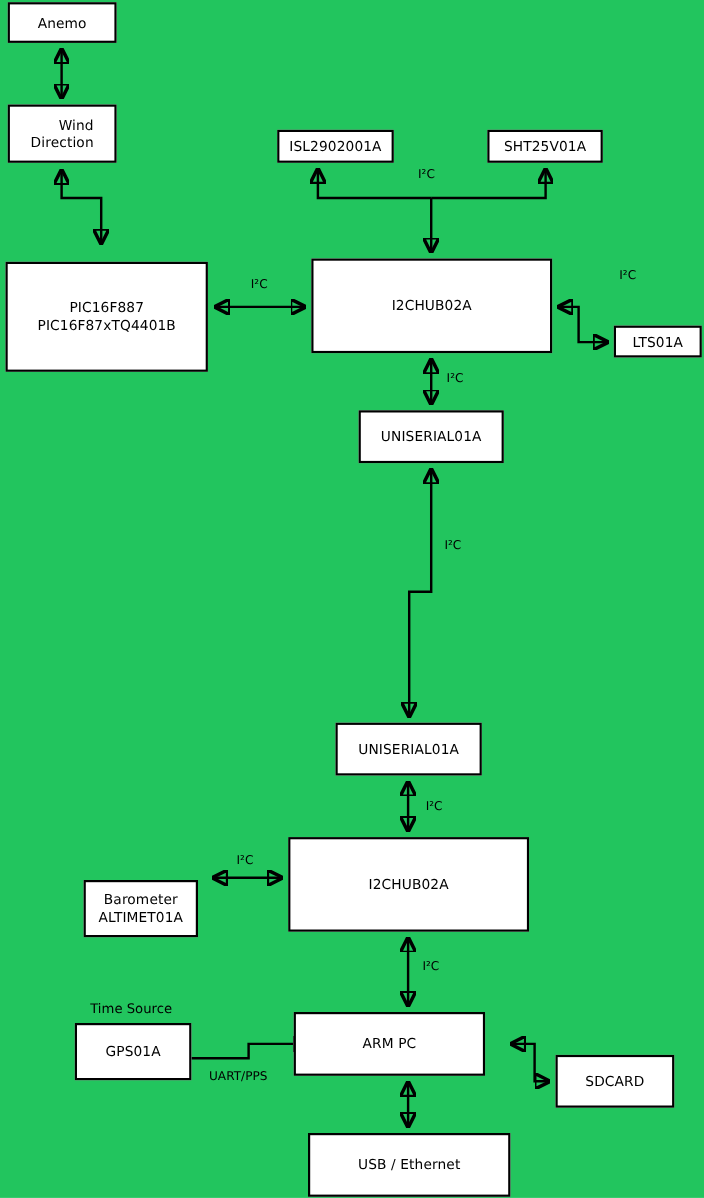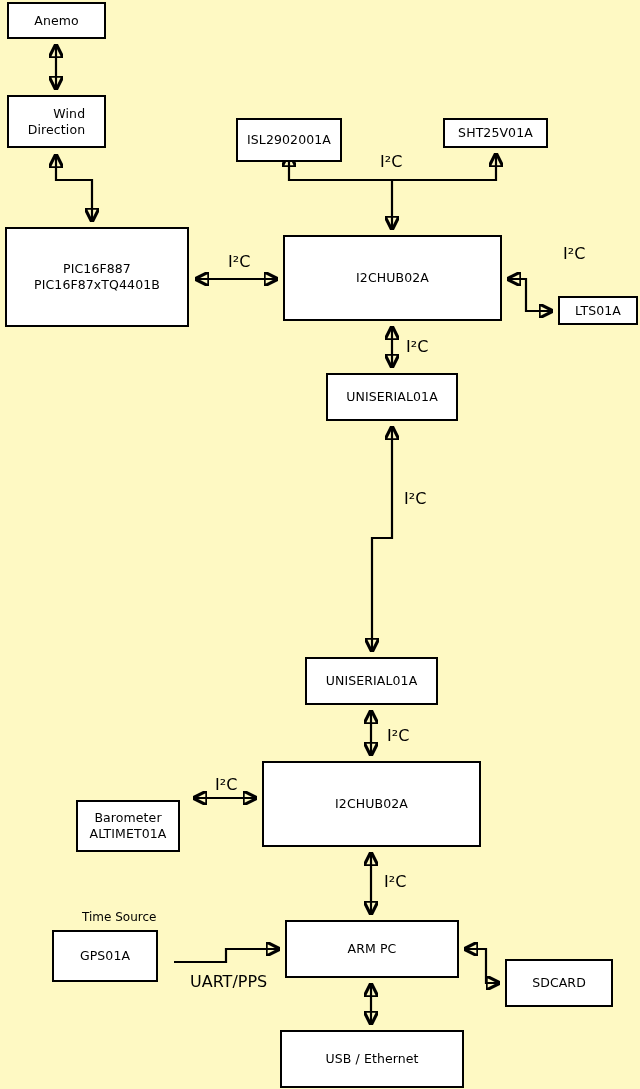--- a/index.html
+++ b/index.html
@@ -4,21 +4,21 @@
 <style>
   html, body {
     margin: 0;
     padding: 0;
     background: #ffffff;
   }
   #canvas {
     position: relative;
     width: 640px;
     height: 1089px;
-    background: #fef9c3;
+    background: #22c55e;
     font-family: "DejaVu Sans", "Liberation Sans", sans-serif;
     overflow: hidden;
   }
   .node {
     position: absolute;
     box-sizing: border-box;
     border: 2px solid #000000;
     background: #ffffff;
     display: flex;
     align-items: center;
@@ -26,21 +26,21 @@
     text-align: center;
     color: #000000;
     font-size: 12.5px;
     line-height: 16px;
     letter-spacing: 0.1px;
     white-space: pre-line;
     z-index: 5;
   }
   .edge-label {
     position: absolute;
-    font-size: 16px;
+    font-size: 11px;
     color: #000000;
     white-space: nowrap;
     z-index: 6;
   }
   .free-label {
     position: absolute;
     font-size: 12px;
     color: #000000;
     white-space: nowrap;
     z-index: 6;
@@ -97,33 +97,33 @@
     <path d="M 174 962 L 226 962 L 226 949 L 279 949" marker-end="url(#arrow)"></path>
 
     <path d="M 465 949 L 486 949 L 486 983 L 499 983" marker-start="url(#arrow)" marker-end="url(#arrow)"></path>
 
     <line x1="371" y1="984" x2="371" y2="1024" marker-start="url(#arrow)" marker-end="url(#arrow)"></line>
   </svg>
 
   <div class="node" style="left: 7px; top: 2px; width: 99px; height: 37px;">Anemo</div>
   <div class="node" style="left: 7px; top: 95px; width: 99px; height: 53px; text-align: right;">Wind
 Direction</div>
-  <div class="node" style="left: 5px; top: 227px; width: 184px; height: 100px;">PIC16F887
+  <div class="node" style="left: 5px; top: 238px; width: 184px; height: 100px;">PIC16F887
 PIC16F87xTQ4401B</div>
-  <div class="node" style="left: 236px; top: 118px; width: 106px; height: 44px;">ISL2902001A</div>
+  <div class="node" style="left: 252px; top: 118px; width: 106px; height: 30px;">ISL2902001A</div>
   <div class="node" style="left: 443px; top: 118px; width: 105px; height: 30px; text-align: center;">SHT25V01A</div>
   <div class="node" style="left: 283px; top: 235px; width: 219px; height: 86px;">I2CHUB02A</div>
   <div class="node" style="left: 558px; top: 296px; width: 80px; height: 29px;">LTS01A</div>
   <div class="node" style="left: 326px; top: 373px; width: 132px; height: 48px;">UNISERIAL01A</div>
   <div class="node" style="left: 305px; top: 657px; width: 133px; height: 48px;">UNISERIAL01A</div>
   <div class="node" style="left: 262px; top: 761px; width: 219px; height: 86px;">I2CHUB02A</div>
   <div class="node" style="left: 76px; top: 800px; width: 104px; height: 52px;">Barometer
 ALTIMET01A</div>
-  <div class="node" style="left: 52px; top: 930px; width: 106px; height: 52px;">GPS01A</div>
-  <div class="node" style="left: 285px; top: 920px; width: 174px; height: 58px;">ARM PC</div>
+  <div class="node" style="left: 68px; top: 930px; width: 106px; height: 52px;">GPS01A</div>
+  <div class="node" style="left: 267px; top: 920px; width: 174px; height: 58px;">ARM PC</div>
   <div class="node" style="left: 505px; top: 959px; width: 108px; height: 48px;">SDCARD</div>
   <div class="node" style="left: 280px; top: 1030px; width: 184px; height: 58px;">USB / Ethernet</div>
 
   <div class="edge-label" style="left: 380px; top: 152px;">I²C</div>
   <div class="edge-label" style="left: 228px; top: 252px;">I²C</div>
   <div class="edge-label" style="left: 563px; top: 244px;">I²C</div>
   <div class="edge-label" style="left: 406px; top: 337px;">I²C</div>
   <div class="edge-label" style="left: 404px; top: 489px;">I²C</div>
   <div class="edge-label" style="left: 387px; top: 726px;">I²C</div>
   <div class="edge-label" style="left: 215px; top: 775px;">I²C</div>

